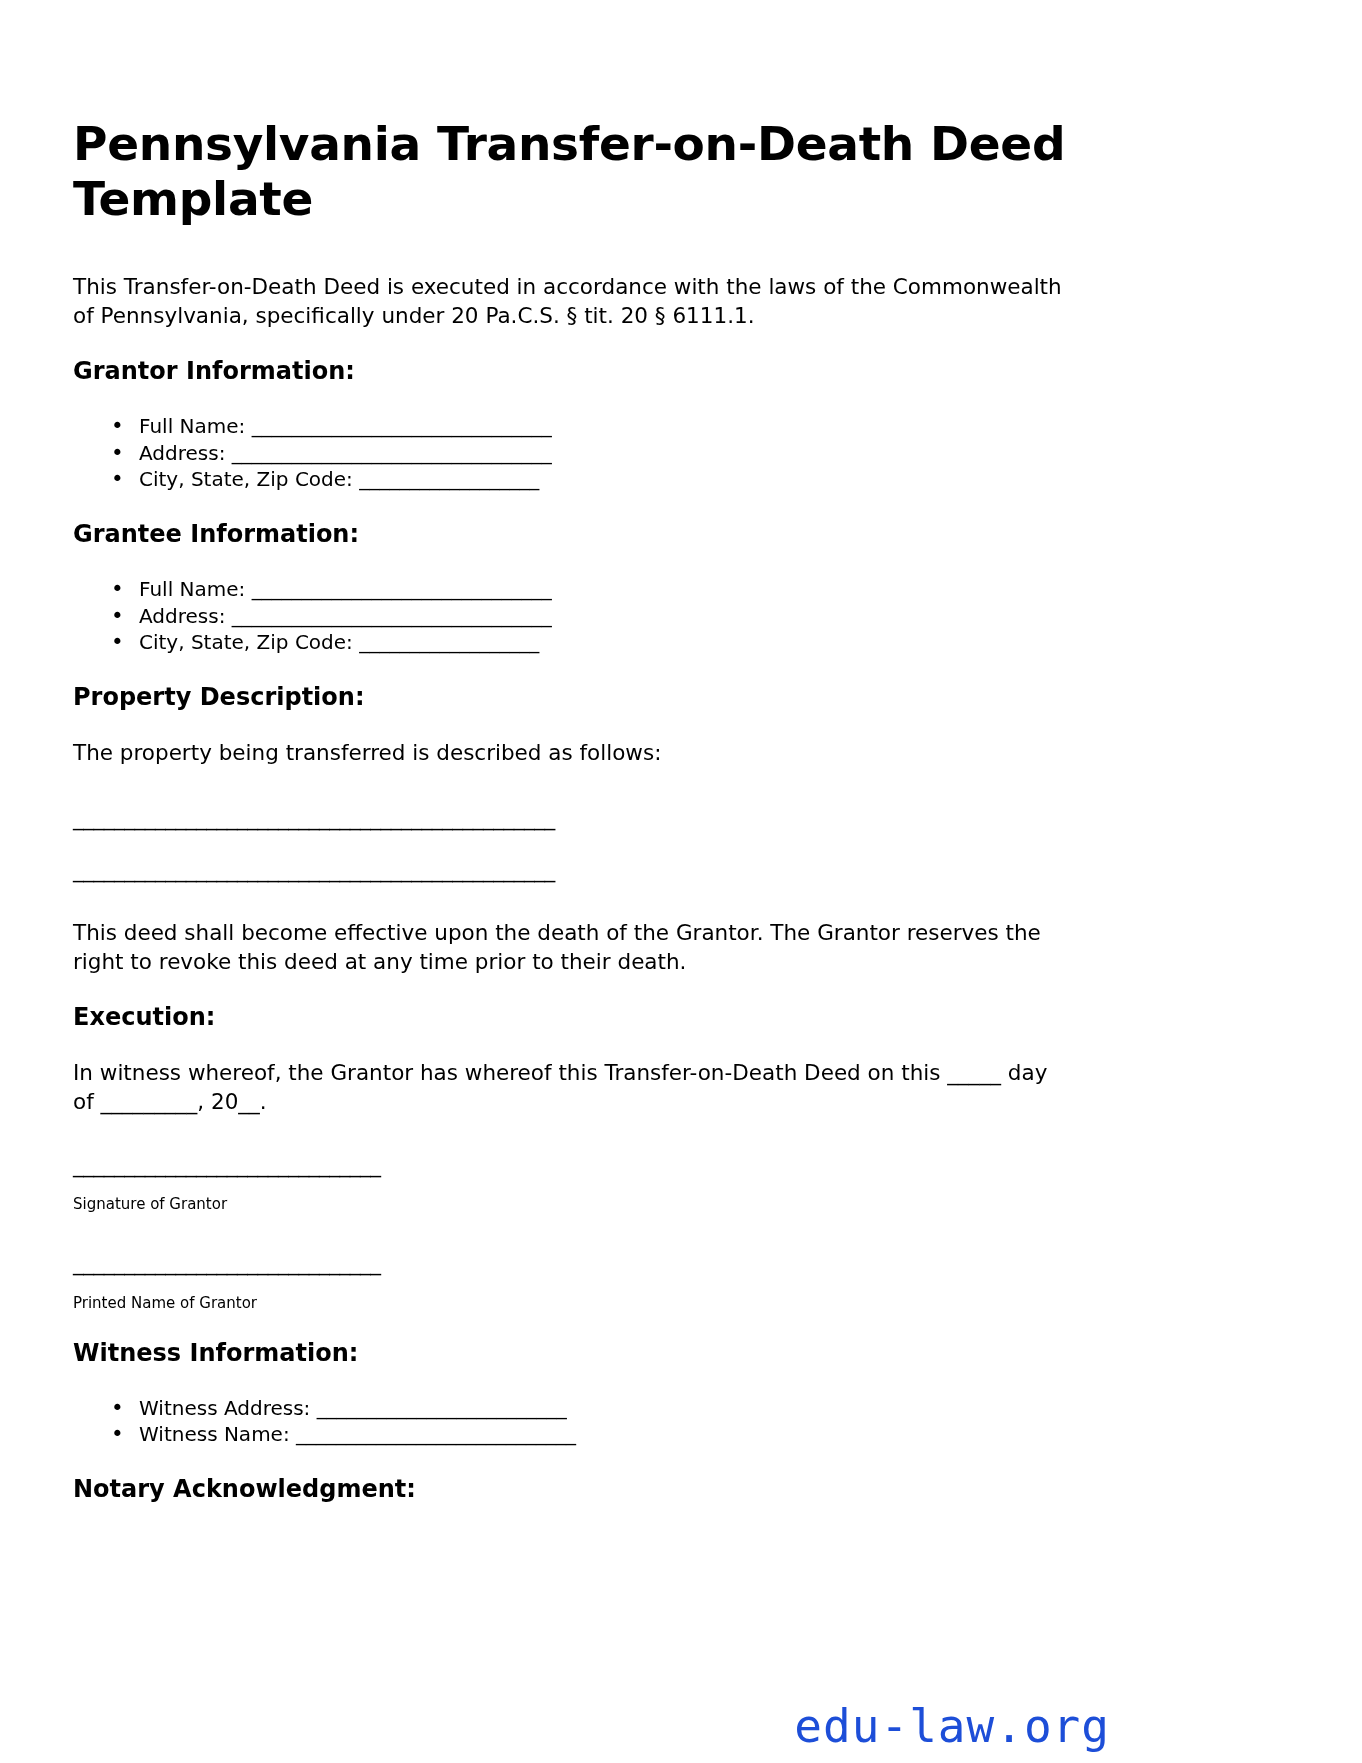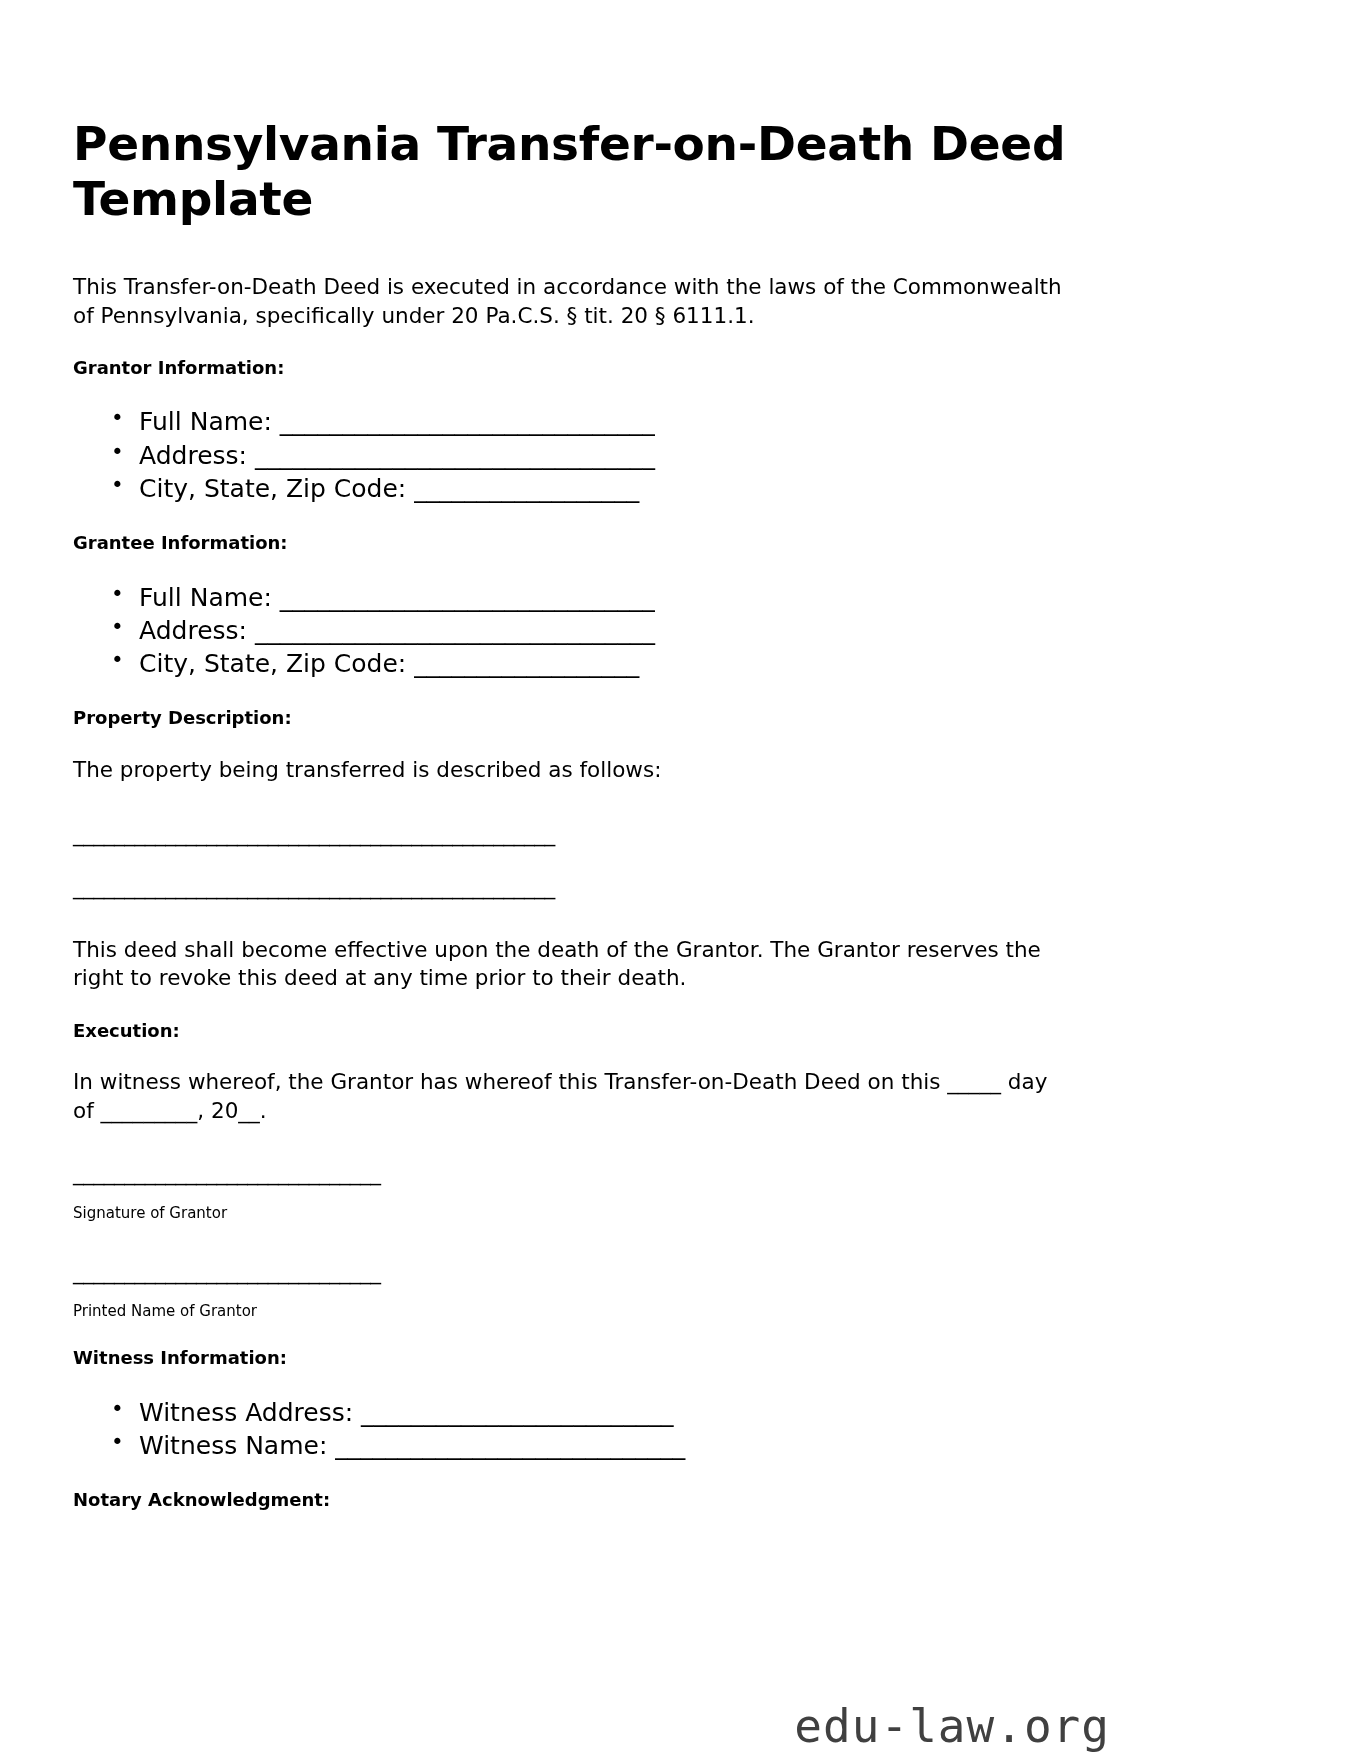--- a/index.html
+++ b/index.html
@@ -33,32 +33,32 @@
     margin: 0 0 46px 0;
     max-width: 1100px;
   }
   p.body-text {
     font-size: 21.5px;
     line-height: 1.33;
     margin: 0 0 26px 0;
     max-width: 1090px;
   }
   h2.section-heading {
-    font-size: 18px;
+    font-size: 24px;
     font-weight: bold;
     line-height: 1.3;
     margin: 0 0 26px 0;
   }
   ul.field-list {
     list-style: none;
     margin: 0 0 26px 0;
     padding: 0 0 0 38px;
   }
   ul.field-list li {
-    font-size: 25px;
+    font-size: 20px;
     line-height: 1.33;
     position: relative;
     padding-left: 28px;
     white-space: nowrap;
   }
   ul.field-list li::before {
     content: "\2022";
     position: absolute;
     left: 0;
     top: -1px;
@@ -86,21 +86,21 @@
     line-height: 1.33;
     margin: 0 0 10px 0;
   }
   .spacer-sm { height: 14px; }
   .watermark {
     position: absolute;
     right: 74px;
     bottom: 52px;
     font-family: "DejaVu Sans Mono", "Liberation Mono", monospace;
     font-size: 46px;
-    color: #404040;
+    color: #1d4ed8;
     letter-spacing: 1px;
     white-space: nowrap;
   }
 </style>
 </head>
 <body>
 
 <div class="page">
 
   <h1 class="doc-title">Pennsylvania Transfer-on-Death Deed Template</h1>

